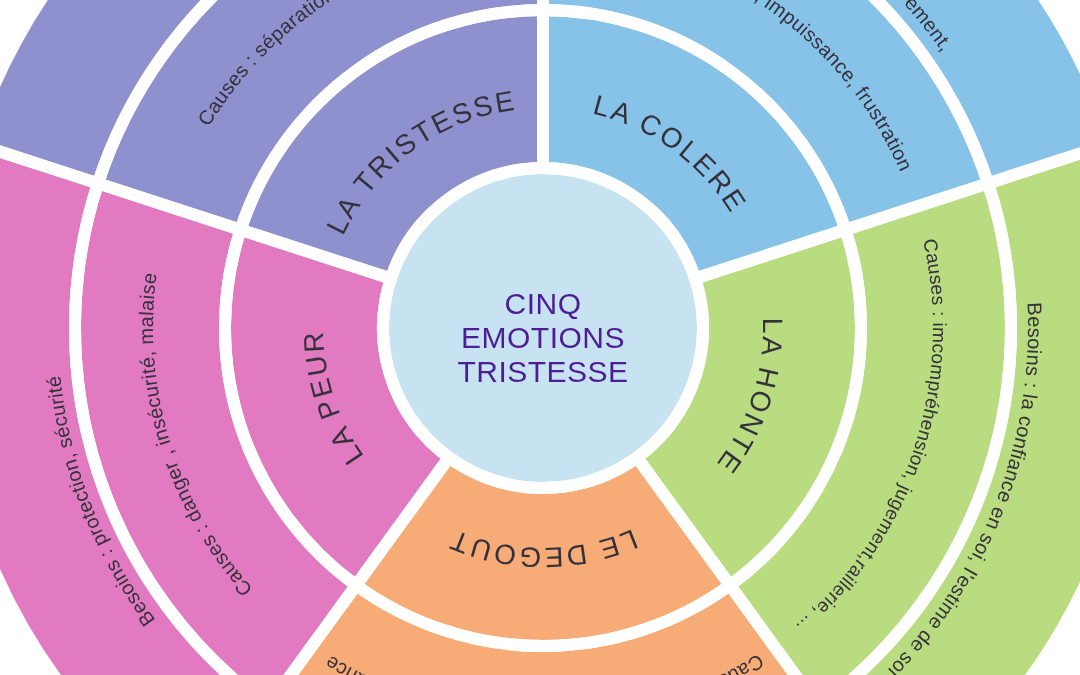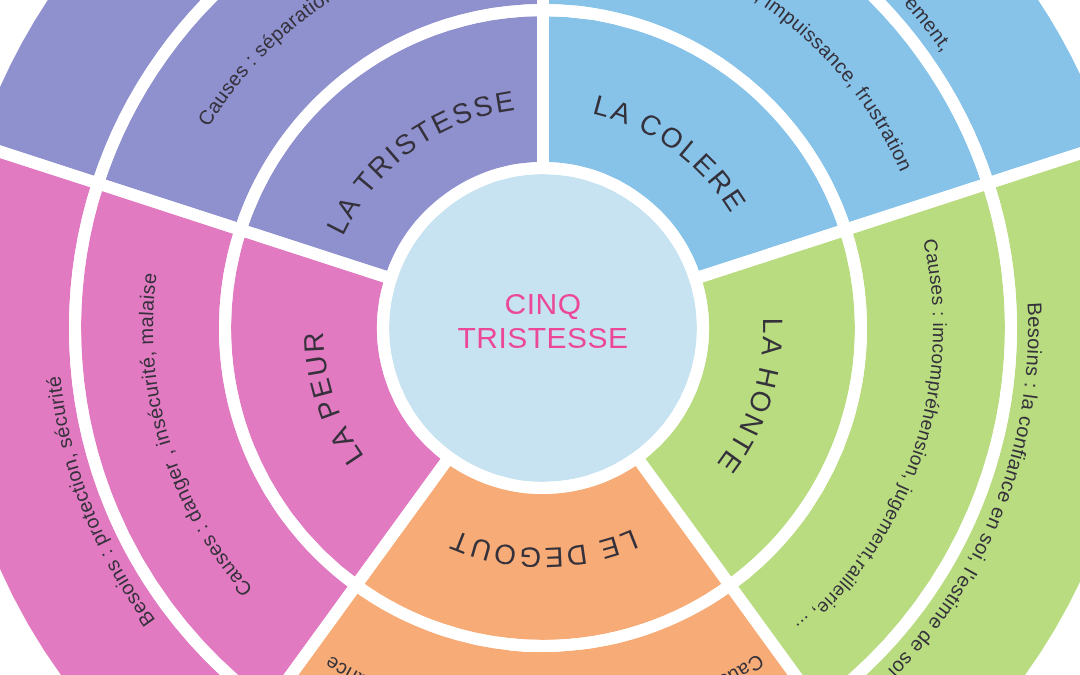--- a/index.html
+++ b/index.html
@@ -2,21 +2,21 @@
 <html><head>
 <meta charset="utf-8">
 <style>
   html,body{margin:0;padding:0;background:#fff;}
   body{width:1080px;height:675px;overflow:hidden;font-family:"Liberation Sans",sans-serif;}
   .stage{position:relative;width:1080px;height:675px;overflow:hidden;background:#fff;}
   .stage svg{position:absolute;left:0;top:0;}
   .center-title{
     position:absolute;left:393px;top:287px;width:300px;
     text-align:center;font-size:30px;line-height:34px;
-    color:#ec4899;letter-spacing:.5px;
+    color:#4c1d95;letter-spacing:.5px;
   }
   .center-title span{display:block;}
 </style>
 </head>
 <body>
 
 <div class="stage">
   <svg id="wheel" width="1080" height="675" viewBox="0 0 1080 675">
       <g>
         <path d="M543 10A318 318 0 0 1 845.4359721818588 229.73259578876673L695.1690426072246 278.55728090000844A160 160 0 0 0 543 168Z" fill="#87C3E9"></path>
@@ -80,15 +80,16 @@
         <path id="tp12" d="M155.66177762706292 619.8802862287433A485 485 0 0 1 483.8933684485036 -153.38488354604124" fill="none" stroke="none"></path>
         <text font-size="20" fill="#34313B" letter-spacing="0.3" font-family="&quot;Liberation Sans&quot;, sans-serif"><textPath xlink:href="#tp12">Besoins : protection, sécurité</textPath></text>
         <path id="tp13" d="M333.7675664150662 260.0162612375115A220 220 0 0 1 543 108" fill="none" stroke="none"></path>
         <text font-size="28" fill="#34313B" letter-spacing="2.5" font-family="&quot;Liberation Sans&quot;, sans-serif" text-anchor="middle"><textPath xlink:href="#tp13" startOffset="50%">LA TRISTESSE</textPath></text>
         <path id="tp14" d="M208.7047527261762 127.13515078507888A390 390 0 0 1 884.1016857843645 138.92424810392862" fill="none" stroke="none"></path>
         <text font-size="20" fill="#34313B" letter-spacing="0.3" font-family="&quot;Liberation Sans&quot;, sans-serif"><textPath xlink:href="#tp14">Causes : séparation, ...</textPath></text>
       </g>
     </svg>
   <div class="center-title">
     <span>CINQ</span>
+    <span>EMOTIONS</span>
     <span>TRISTESSE</span>
   </div>
 </div>
 
 </body></html>

